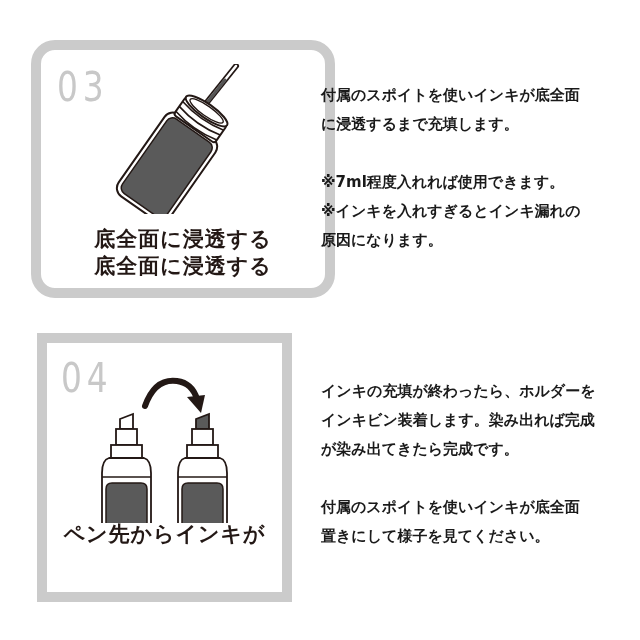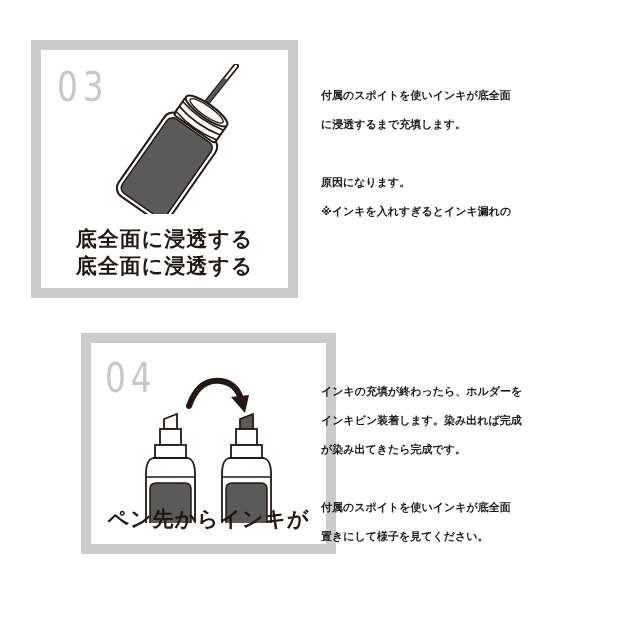--- a/index.html
+++ b/index.html
@@ -4,41 +4,41 @@
 <style>
   html, body { margin:0; padding:0; }
   body {
     width:640px; height:640px; background:#ffffff; position:relative; overflow:hidden;
     font-family: "DejaVu Sans", "Liberation Sans", sans-serif; color:#231815;
   }
   .panel {
     position:absolute; box-sizing:border-box;
     border:10px solid #cbcbcb; background:#ffffff;
   }
-  .p1 { left:31px; top:40px; width:267px; height:258px; }
-  .p2 { left:37px; top:333px; width:255px; height:221px;margin-left:44px; }
+  .p1 { left:31px; top:40px; width:304px; height:258px;border-radius:24px; }
+  .p2 { left:37px; top:333px; width:255px; height:269px; }
   .step-num {
     position:absolute; font-family:"DejaVu Sans", sans-serif;
     font-size:40px; color:#c8c8c8; letter-spacing:6px; font-weight:normal;
     transform:scaleX(0.82); transform-origin:left top;
   }
   .p1 .step-num { left:16px; top:14px; }
   .p2 .step-num { left:14px; top:12px; }
   .illus { position:absolute; }
   .caption {
     position:absolute; left:0; right:0; text-align:center;
     font-size:21px; font-weight:bold; line-height:27px; color:#231815;
     letter-spacing:1px;
   }
   .caption div { white-space:nowrap; }
   .p1 .caption { top:176px; }
-  .p2 .caption { top:163px; }
+  .p2 .caption { top:178px; }
   .desc {
     position:absolute; left:321px; width:300px;
-    font-size:11px; font-weight:bold; line-height:29px; color:#1a1a1a;
+    font-size:15px; font-weight:bold; line-height:29px; color:#1a1a1a;
   }
   .desc p { margin:0; white-space:nowrap; }
   .desc .gap { height:29px; }
   .d1 { top:81px; }
   .d2 { top:361px;margin-top:16px; }
 </style>
 </head>
 <body>
 
 <div class="panel p1">
@@ -63,22 +63,23 @@
   <div class="caption">
     <div>底全面に浸透する</div>
     <div>底全面に浸透する</div>
   </div>
 </div>
 
 <div class="desc d1">
   <p>付属のスポイトを使いインキが底全面</p>
   <p>に浸透するまで充填します。</p>
   <div class="gap"></div>
+  <p>※7ml程度入れれば使用できます。</p>
+  <p>※インキを入れすぎるとインキ漏れの</p>
   <p>原因になります。</p>
-  <p>※インキを入れすぎるとインキ漏れの</p>
 </div>
 
 <div class="panel p2">
   <div class="step-num">04</div>
   <svg class="illus" style="left:50px; top:30px;" width="150" height="150" viewBox="0 0 150 150">
 
     <path d="M48 33 Q58 5 80 8 Q95 10 100 26" fill="none" stroke="#231815" stroke-width="6" stroke-linecap="round"></path>
     <polygon points="90,24 108,22 104,40" fill="#231815"></polygon>
 
     <g>

